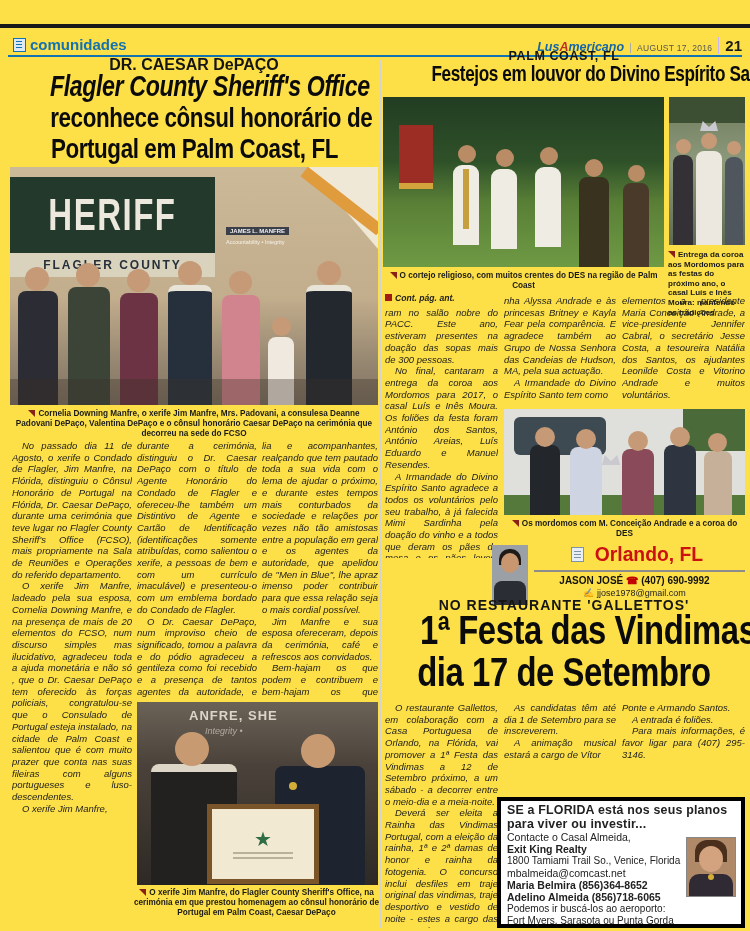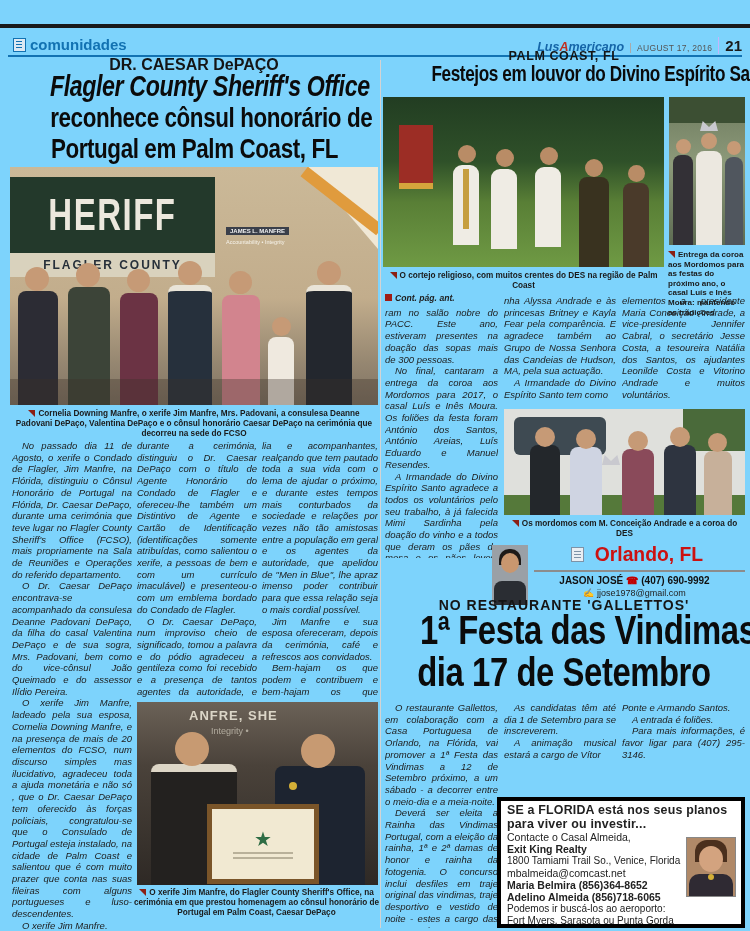--- a/index.html
+++ b/index.html
@@ -1,16 +1,16 @@
 <!DOCTYPE html>
 <html><head>
 <meta charset="utf-8">
 <style>
   html,body{margin:0;padding:0;background:#e9e9e9;}
-  .page{position:relative;width:750px;height:931px;background:#7dd3fc;font-family:"Liberation Sans",sans-serif;color:#151515;overflow:hidden;margin:0 auto;}
+  .page{position:relative;width:750px;height:931px;background:#fde047;font-family:"Liberation Sans",sans-serif;color:#151515;overflow:hidden;margin:0 auto;}
   .abs{position:absolute;}
   
   .topbar{position:absolute;left:0;top:24px;width:750px;height:4px;background:#191919;}
   .section-tag{position:absolute;left:13px;top:36px;font-size:15px;font-weight:bold;color:#1272b2;display:flex;align-items:center;gap:4px;}
   .sec-icon{display:inline-block;width:11px;height:12px;background:#dce9f3;border:1px solid #1272b2;position:relative;}
   .sec-icon::before{content:"";position:absolute;left:2px;top:2px;width:6px;height:1px;background:#1272b2;box-shadow:0 3px 0 #1272b2,0 6px 0 #1272b2;}
   .mast-right{position:absolute;right:8px;top:37px;display:flex;align-items:baseline;}
   .brand{font-weight:bold;font-style:italic;font-size:12.5px;color:#1565a8;}
   .brand .acc{color:#c03020;}
   .issue-date{font-size:8.5px;color:#555;border-left:1px solid #aaa;padding-left:6px;margin-left:6px;letter-spacing:.3px;}
@@ -43,21 +43,21 @@
   .sher-word{color:#ece8dd;font-weight:bold;font-size:44px;letter-spacing:2px;transform:scaleX(.75);white-space:nowrap;}
   .sher-strip{left:0;top:86px;width:205px;height:24px;background:#d9d2bd;display:flex;align-items:center;justify-content:center;font-size:12px;font-weight:bold;letter-spacing:2px;color:#27303a;}
   .logo-wedge{left:298px;top:0;width:70px;height:82px;background:#f0e8d6;clip-path:polygon(0 0,100% 0,100% 100%);}
   .logo-stripe{left:284px;top:28px;width:96px;height:12px;background:#e09b3d;transform:rotate(38deg);}
   .name-plate{left:216px;top:60px;background:#3a3f4a;color:#f2f2f2;font-size:6px;font-weight:bold;padding:1px 4px;}
   .values-plate{left:216px;top:72px;color:#f6f3ea;font-size:5.5px;}
   .floor-shadow{left:0;bottom:0;width:100%;height:26px;background:rgba(60,50,40,.35);}
   
   .plaque{background:linear-gradient(180deg,#6b6257 0%,#4a423a 35%,#2e2925 100%);}
   .wall-txt1{left:52px;top:6px;color:rgba(240,235,220,.85);font-size:13px;font-weight:bold;letter-spacing:1px;}
-  .wall-txt2{left:74px;top:24px;color:rgba(230,225,210,.6);font-size:9px;}
+  .wall-txt2{left:68px;top:24px;color:rgba(230,225,210,.6);font-size:9px;font-style:italic;}
   .plq-frame{left:70px;top:102px;width:102px;height:70px;background:#f1e9d2;border:5px solid #7a5529;display:flex;align-items:center;justify-content:center;flex-direction:column;}
   .plq-star{color:#2f6d45;font-size:20px;line-height:20px;}
   .plq-line{width:60px;height:2px;background:#b9b19a;margin-top:3px;}
   
   .procession{background:linear-gradient(180deg,#223d22 0%,#2f5129 38%,#597f36 62%,#6f9a44 100%);}
   .banner-red{left:16px;top:28px;width:34px;height:58px;background:#9c2d25;border-bottom:6px solid #d4a43c;}
   .robe{position:absolute;width:26px;height:80px;background:#efece4;border-radius:9px 9px 0 0;}
   .stole{position:absolute;width:6px;height:60px;background:#c69f3f;}
   
   .crownph{background:linear-gradient(180deg,#6d7a5e 0%,#8d9a7a 45%,#5d6b52 100%);}
@@ -133,21 +133,20 @@
     <div class="figure" style="left:258px;top:170px;width:26px;height:68px;background:#efe9df;"></div>
     <div class="head-c" style="left:262px;top:150px;width:19px;height:19px;"></div>
     <div class="figure" style="left:296px;top:118px;width:46px;height:120px;background:#23272e;border-top:6px solid #e9e4d8;"></div>
     <div class="head-c" style="left:307px;top:94px;width:24px;height:24px;"></div>
     <div class="ph-shape floor-shadow"></div>
   </div>
   <div class="abs cap" style="left:12px;top:409px;width:364px;"><span class="cap-arrow"></span><span>Cornelia Downing Manfre, o xerife Jim Manfre, Mrs. Padovani, a consulesa Deanne Padovani DePaço, Valentina DePaço e o cônsul honorário Caesar DePaço na cerimónia que decorreu na sede do FCSO</span></div>
 
   <div class="col" style="left:12px;top:440px;width:120px;height:489px;">
     <p>No passado dia 11 de Agosto, o xerife o Condado de Flagler, Jim Manfre, na Flórida, distinguiu o Cônsul Honorário de Portugal na Flórida, Dr. Caesar DePaço, durante uma cerimónia que teve lugar no Flagler County Sheriff's Office (FCSO), mais propriamente na Sala de Reuniões e Operações do referido departamento.</p>
-    <p>O Dr. Caesar DePaço encontrava-se acompanhado da consulesa Deanne Padovani DePaço, da filha do casal Valentina DePaço e de sua sogra, Mrs. Padovani, bem como do vice-cônsul João Queimado e do assessor Ilídio Pereira.</p>
     <p>O xerife Jim Manfre, ladeado pela sua esposa, Cornelia Downing Manfre, e na presença de mais de 20 elementos do FCSO, num discurso simples mas ilucidativo, agradeceu toda a ajuda monetária e não só , que o Dr. Caesar DePaço tem oferecido às forças policiais, congratulou-se que o Consulado de Portugal esteja instalado, na cidade de Palm Coast e salientou que é com muito prazer que conta nas suas fileiras com alguns portugueses e luso-descendentes.</p>
     <p>O xerife Jim Manfre,</p>
   </div>
   <div class="col" style="left:137px;top:440px;width:120px;height:258px;">
     <p class="ni">durante a cerimónia, distinguiu o Dr. Caesar DePaço com o título de Agente Honorário do Condado de Flagler e ofereceu-lhe também um Distintivo de Agente e Cartão de Identificação (identificações somente atribuídas, como salientou o xerife, a pessoas de bem e com um currículo imaculável) e presenteou-o com um emblema bordado do Condado de Flagler.</p>
     <p>O Dr. Caesar DePaço, num improviso cheio de significado, tomou a palavra e do pódio agradeceu a gentileza como foi recebido e a presença de tantos agentes da autoridade, e apresentou toda a sua famí-</p>
   </div>
   <div class="col" style="left:262px;top:440px;width:116px;height:258px;">
     <p class="ni">lia e acompanhantes, realçando que tem pautado toda a sua vida com o lema de ajudar o próximo, e durante estes tempos mais conturbados da sociedade e relações por vezes não tão amistosas entre a população em geral e os agentes da autoridade, que apelidou de "Men in Blue", lhe apraz imenso poder contribuir para que essa relação seja o mais cordial possível.</p>
     <p>Jim Manfre e sua esposa ofereceram, depois da cerimónia, café e refrescos aos convidados.</p>

